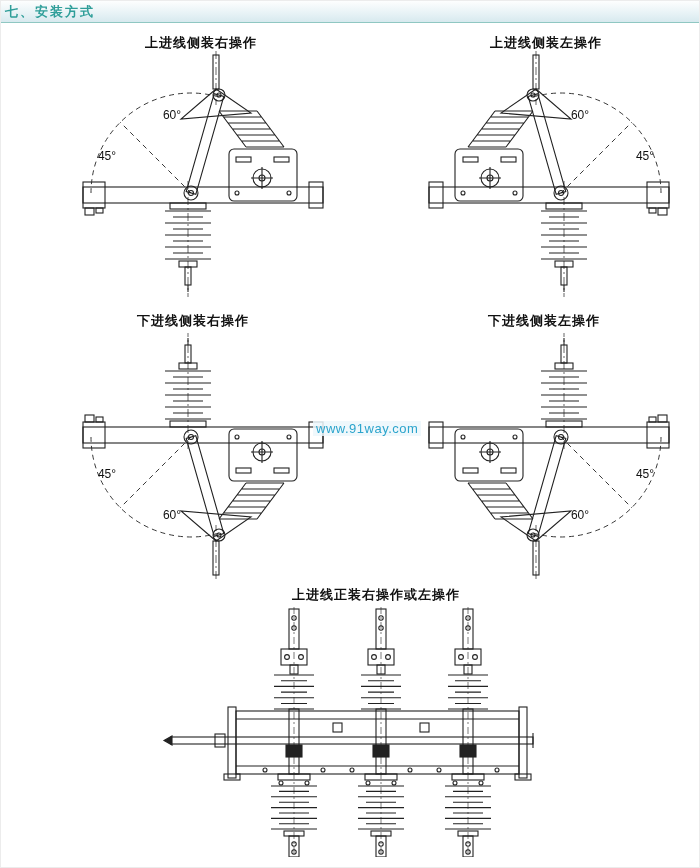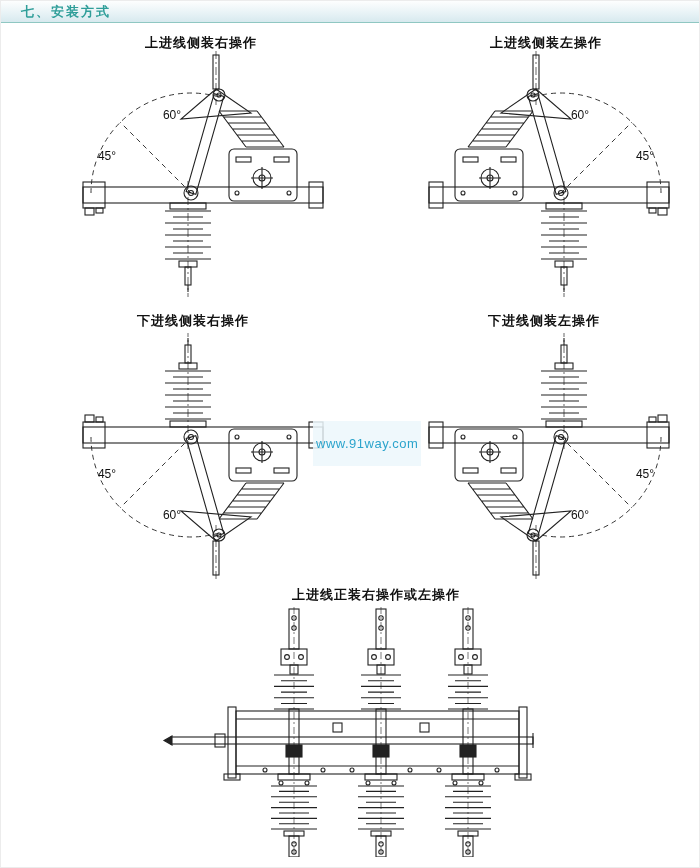--- a/index.html
+++ b/index.html
@@ -3,32 +3,32 @@
 <meta charset="utf-8">
 <style>
   html,body{margin:0;padding:0;background:#fff;}
   .page{
     position:relative;width:700px;height:868px;background:#fff;
     font-family:"Liberation Sans", sans-serif;overflow:hidden;border:1px solid #ececec;box-sizing:border-box;
   }
   .header{
     position:absolute;top:0;left:0;right:0;height:22px;
     background:linear-gradient(180deg,#fdfefe 0%,#e3f0f4 70%,#d7e9ee 100%);
-    border-bottom:1px solid #8fc7c2;display:flex;align-items:center;padding-left:20px;box-sizing:border-box;
+    border-bottom:1px solid #8fc7c2;display:flex;align-items:center;padding-left:4px;box-sizing:border-box;
   }
   .header .title{color:#2f9e99;font-size:13px;font-weight:bold;letter-spacing:2px;}
   .diagram-label{
     position:absolute;display:flex;justify-content:center;gap:0;
     font-size:13px;font-weight:bold;color:#111;letter-spacing:1px;white-space:nowrap;
   }
   svg.diag{position:absolute;}
   svg text.angle{font-size:12px;fill:#111;font-family:"Liberation Sans",sans-serif;}
   .watermark{
     position:absolute;left:312px;top:420px;font-size:13px;color:#2ba4cc;
-    letter-spacing:.5px;background:rgba(236,247,252,.85);padding:15px 3px;
+    letter-spacing:.5px;background:rgba(236,247,252,.85);padding:0 3px;
   }
 </style>
 </head>
 <body>
 
 <div class="page">
 
   <div class="header">
     <span class="title">七、安装方式</span>
   </div>

